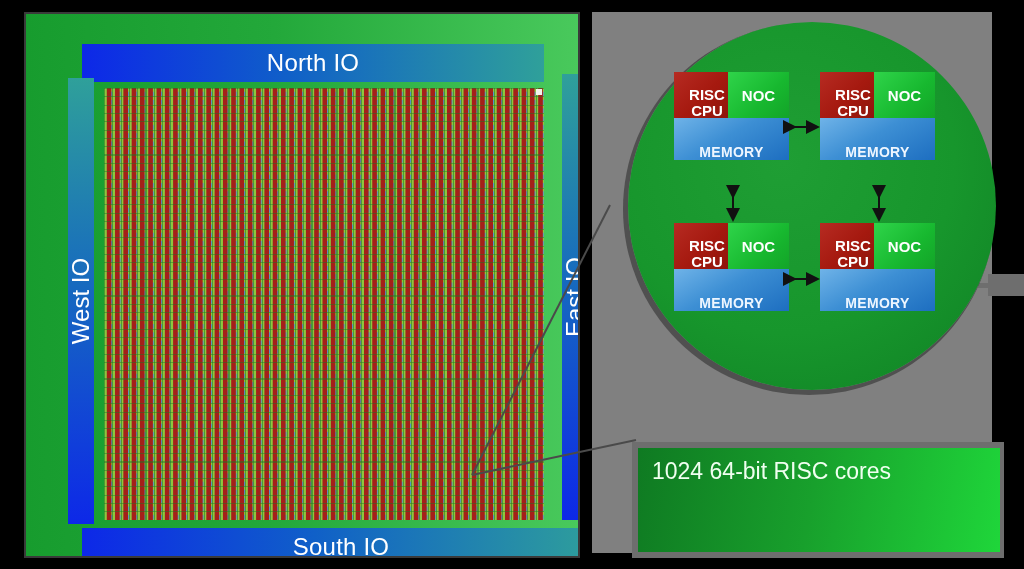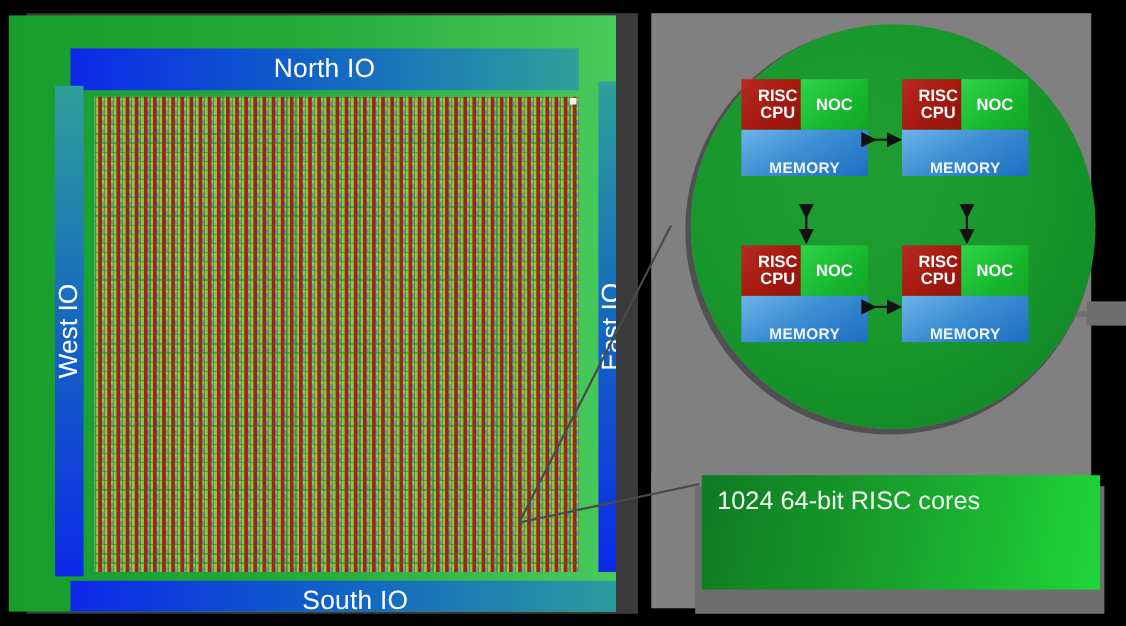--- a/index.html
+++ b/index.html
@@ -20,21 +20,21 @@
   #panel-lower  { left: 592px; top: 430px; width: 54px;  height: 123px; }
   #panel-stub   { left: 988px; top: 274px; width: 36px;  height: 22px; background:#6e6e6e; }
   #panel-stub2  { left: 978px; top: 283px; width: 46px;  height: 5px;  background:#6e6e6e; }
 
   
   #die-shadow {
     position: absolute; left: 24px; top: 12px; width: 556px; height: 546px;
     background: #3a3a3a;
   }
   #die {
-    position: absolute; left: 8px; top: 14px; width: 552px; height: 542px;
+    position: absolute; left: 26px; top: 14px; width: 552px; height: 542px;
     background: linear-gradient(90deg, #179c2e 0%, #23a83a 45%, #49c95c 100%);
     overflow: hidden;
   }
 
   
   .io-bar { position: absolute; color: #fff; }
   .io-h {
     display: flex; align-items: center; justify-content: center;
     background: linear-gradient(90deg, #0d28e8 0%, #1060c8 45%, #2fa09a 100%);
     font-size: 24px; letter-spacing: .2px;
@@ -87,21 +87,21 @@
   }
   .tile {
     position: absolute; width: 115px; height: 88px;
     display: grid;
     grid-template-rows: 46px 42px;
     grid-template-columns: 54px 61px;
   }
   .t-cpu {
     background: linear-gradient(135deg, #b62b22 0%, #a5190f 55%, #8f150c 100%);
     color: #ffffff; display: flex; flex-direction: column;
-    align-items: center; justify-content: center; line-height: 1.02;
+    align-items: center; justify-content: flex-end; line-height: 1.02;
     font-size: 15px; font-weight: 600; padding-left: 12px;
   }
   .t-noc {
     background: linear-gradient(135deg, #2fd44a 0%, #17b82f 60%, #13a428 100%);
     color: #ffffff; display: flex; align-items: center; justify-content: center;
     font-size: 15px; font-weight: 600;
   }
   .t-mem {
     grid-column: 1 / span 2;
     background: linear-gradient(150deg, #6fb3e8 0%, #3d8fd4 45%, #1d6ec0 100%);
@@ -112,21 +112,21 @@
   #tile-1 { left: 820px; top: 72px; }
   #tile-2 { left: 674px; top: 223px; }
   #tile-3 { left: 820px; top: 223px; }
 
   
   #caption-shadow {
     position: absolute; left: 632px; top: 442px; width: 372px; height: 116px;
     background: #6e6e6e;
   }
   #caption {
-    position: absolute; left: 638px; top: 432px; width: 362px; height: 104px;
+    position: absolute; left: 638px; top: 448px; width: 362px; height: 104px;
     background: linear-gradient(100deg, #0f7a22 0%, #18a02c 48%, #1fd63a 100%);
     padding: 8px 0 0 14px;
   }
   #caption .cline {
     color: #f0fff0; font-size: 23px; line-height: 31px; white-space: nowrap;
   }
   svg.overlay { position: absolute; left: 0; top: 0; width: 1024px; height: 569px; pointer-events: none; }
 </style>
 </head>
 <body>

